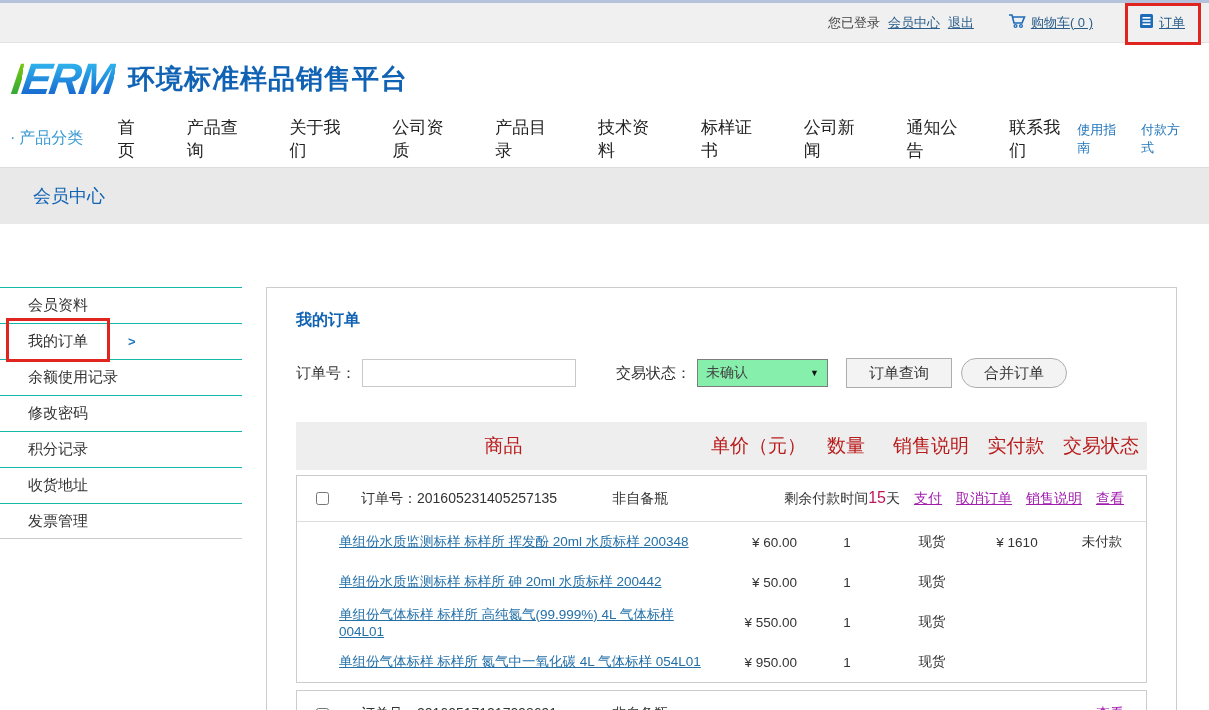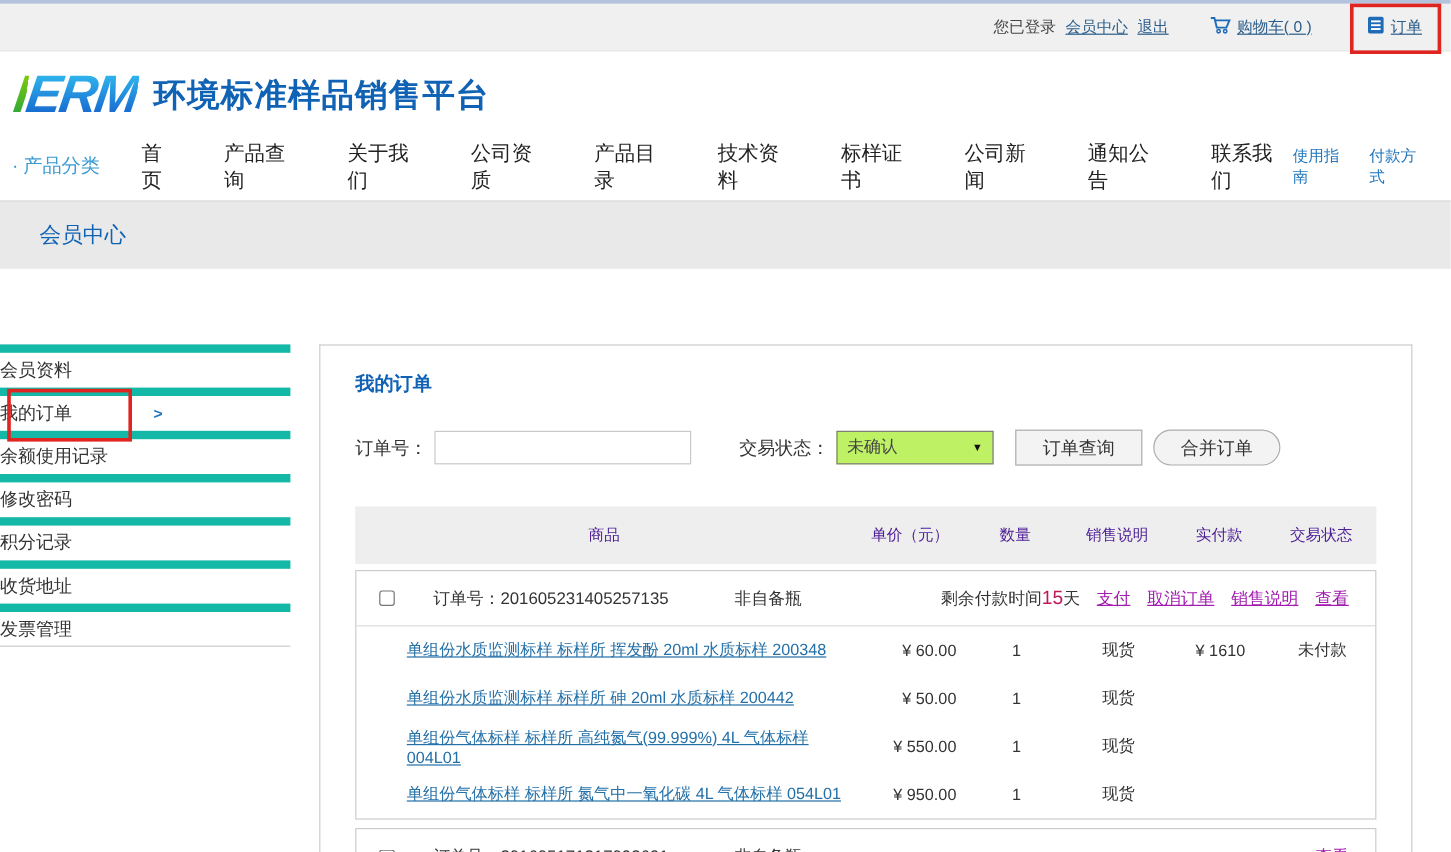--- a/index.html
+++ b/index.html
@@ -41,48 +41,48 @@
   
   .member-bar { height:57px; background:#e9e9e9; border-top:1px solid #ddd;
     display:flex; align-items:center; padding-left:33px; margin-top:5px; }
   .member-bar span { color:#1062b4; font-size:18px; }
 
   
   .content { display:flex; margin-top:63px; align-items:flex-start; }
 
   .sidebar { width:242px; flex:none; }
   .sidebar ul { list-style:none; }
-  .sidebar li { height:36px; border-top:7px solid #14b8a6; display:flex; align-items:center;
-    font-size:15px; color:#333; position:relative; cursor:pointer; }
+  .sidebar li { height:36px; border-top:1px solid #14b8a6; display:flex; align-items:center;
+    padding-left:28px; font-size:15px; color:#333; position:relative; cursor:pointer; }
   .sidebar li:last-child { border-bottom:1px solid #ccc; }
   .side-redbox { position:absolute; left:6px; top:-6px; width:104px; height:44px;
     border:3px solid #e02420; pointer-events:none; z-index:3; }
   .side-arrow { position:absolute; left:128px; color:#2176bd; font-size:13px; font-weight:bold; }
 
   .main { margin-left:24px; width:911px; border:1px solid #ccc; border-bottom:none;
     min-height:427px; padding:22px 29px 0 29px; }
   .main-title { color:#1062b4; font-size:16px; font-weight:bold; }
 
   .filter-row { display:flex; align-items:center; margin-top:27px; font-size:15px; }
   .filter-row label { color:#333; }
   .order-input { width:214px; height:28px; border:1px solid #c9c9c9; margin-left:6px;
     font-size:14px; padding:0 6px; outline:none; }
   .status-label { margin-left:40px; }
   .status-select { margin-left:6px; width:131px; height:28px; border:1px solid #7d7d7d;
     display:inline-flex; align-items:center; justify-content:space-between;
-    padding:0 8px; font-size:14px; color:#444; cursor:pointer; background:#bef264; }
+    padding:0 8px; font-size:14px; color:#444; cursor:pointer; background:#86efac; }
   .status-select .caret { font-size:9px; color:#111; }
   .btn { height:30px; border:1px solid #adadad; background:#f3f3f3; font-size:15px;
     color:#333; padding:0 22px; cursor:pointer; font-family:inherit; }
   .btn-search { margin-left:18px; }
   .btn-merge { margin-left:9px;border-radius:15px; }
 
   
   .grid { display:grid; grid-template-columns:415px 95px 80px 90px 80px 90px; align-items:center; }
-  .thead { margin-top:34px; height:48px; background:#eee; font-size:13px; color:#4c1d95; }
+  .thead { margin-top:34px; height:48px; background:#eee; font-size:19px; color:#b91c1c; }
   .thead .th { text-align:center; }
 
   .order-block { border:1px solid #ccc; margin-top:5px; }
   .order-head { height:46px; display:flex; align-items:center; border-bottom:1px solid #ddd;
     font-size:14px; color:#333; }
   .order-head input[type=checkbox] { margin-left:19px; width:13px; height:13px; }
   .oh-no { margin-left:32px; }
   .oh-bottle { margin-left:55px; }
   .oh-right { margin-left:auto; margin-right:22px; display:flex; align-items:center; gap:14px; }
   .remain { color:#333; }

